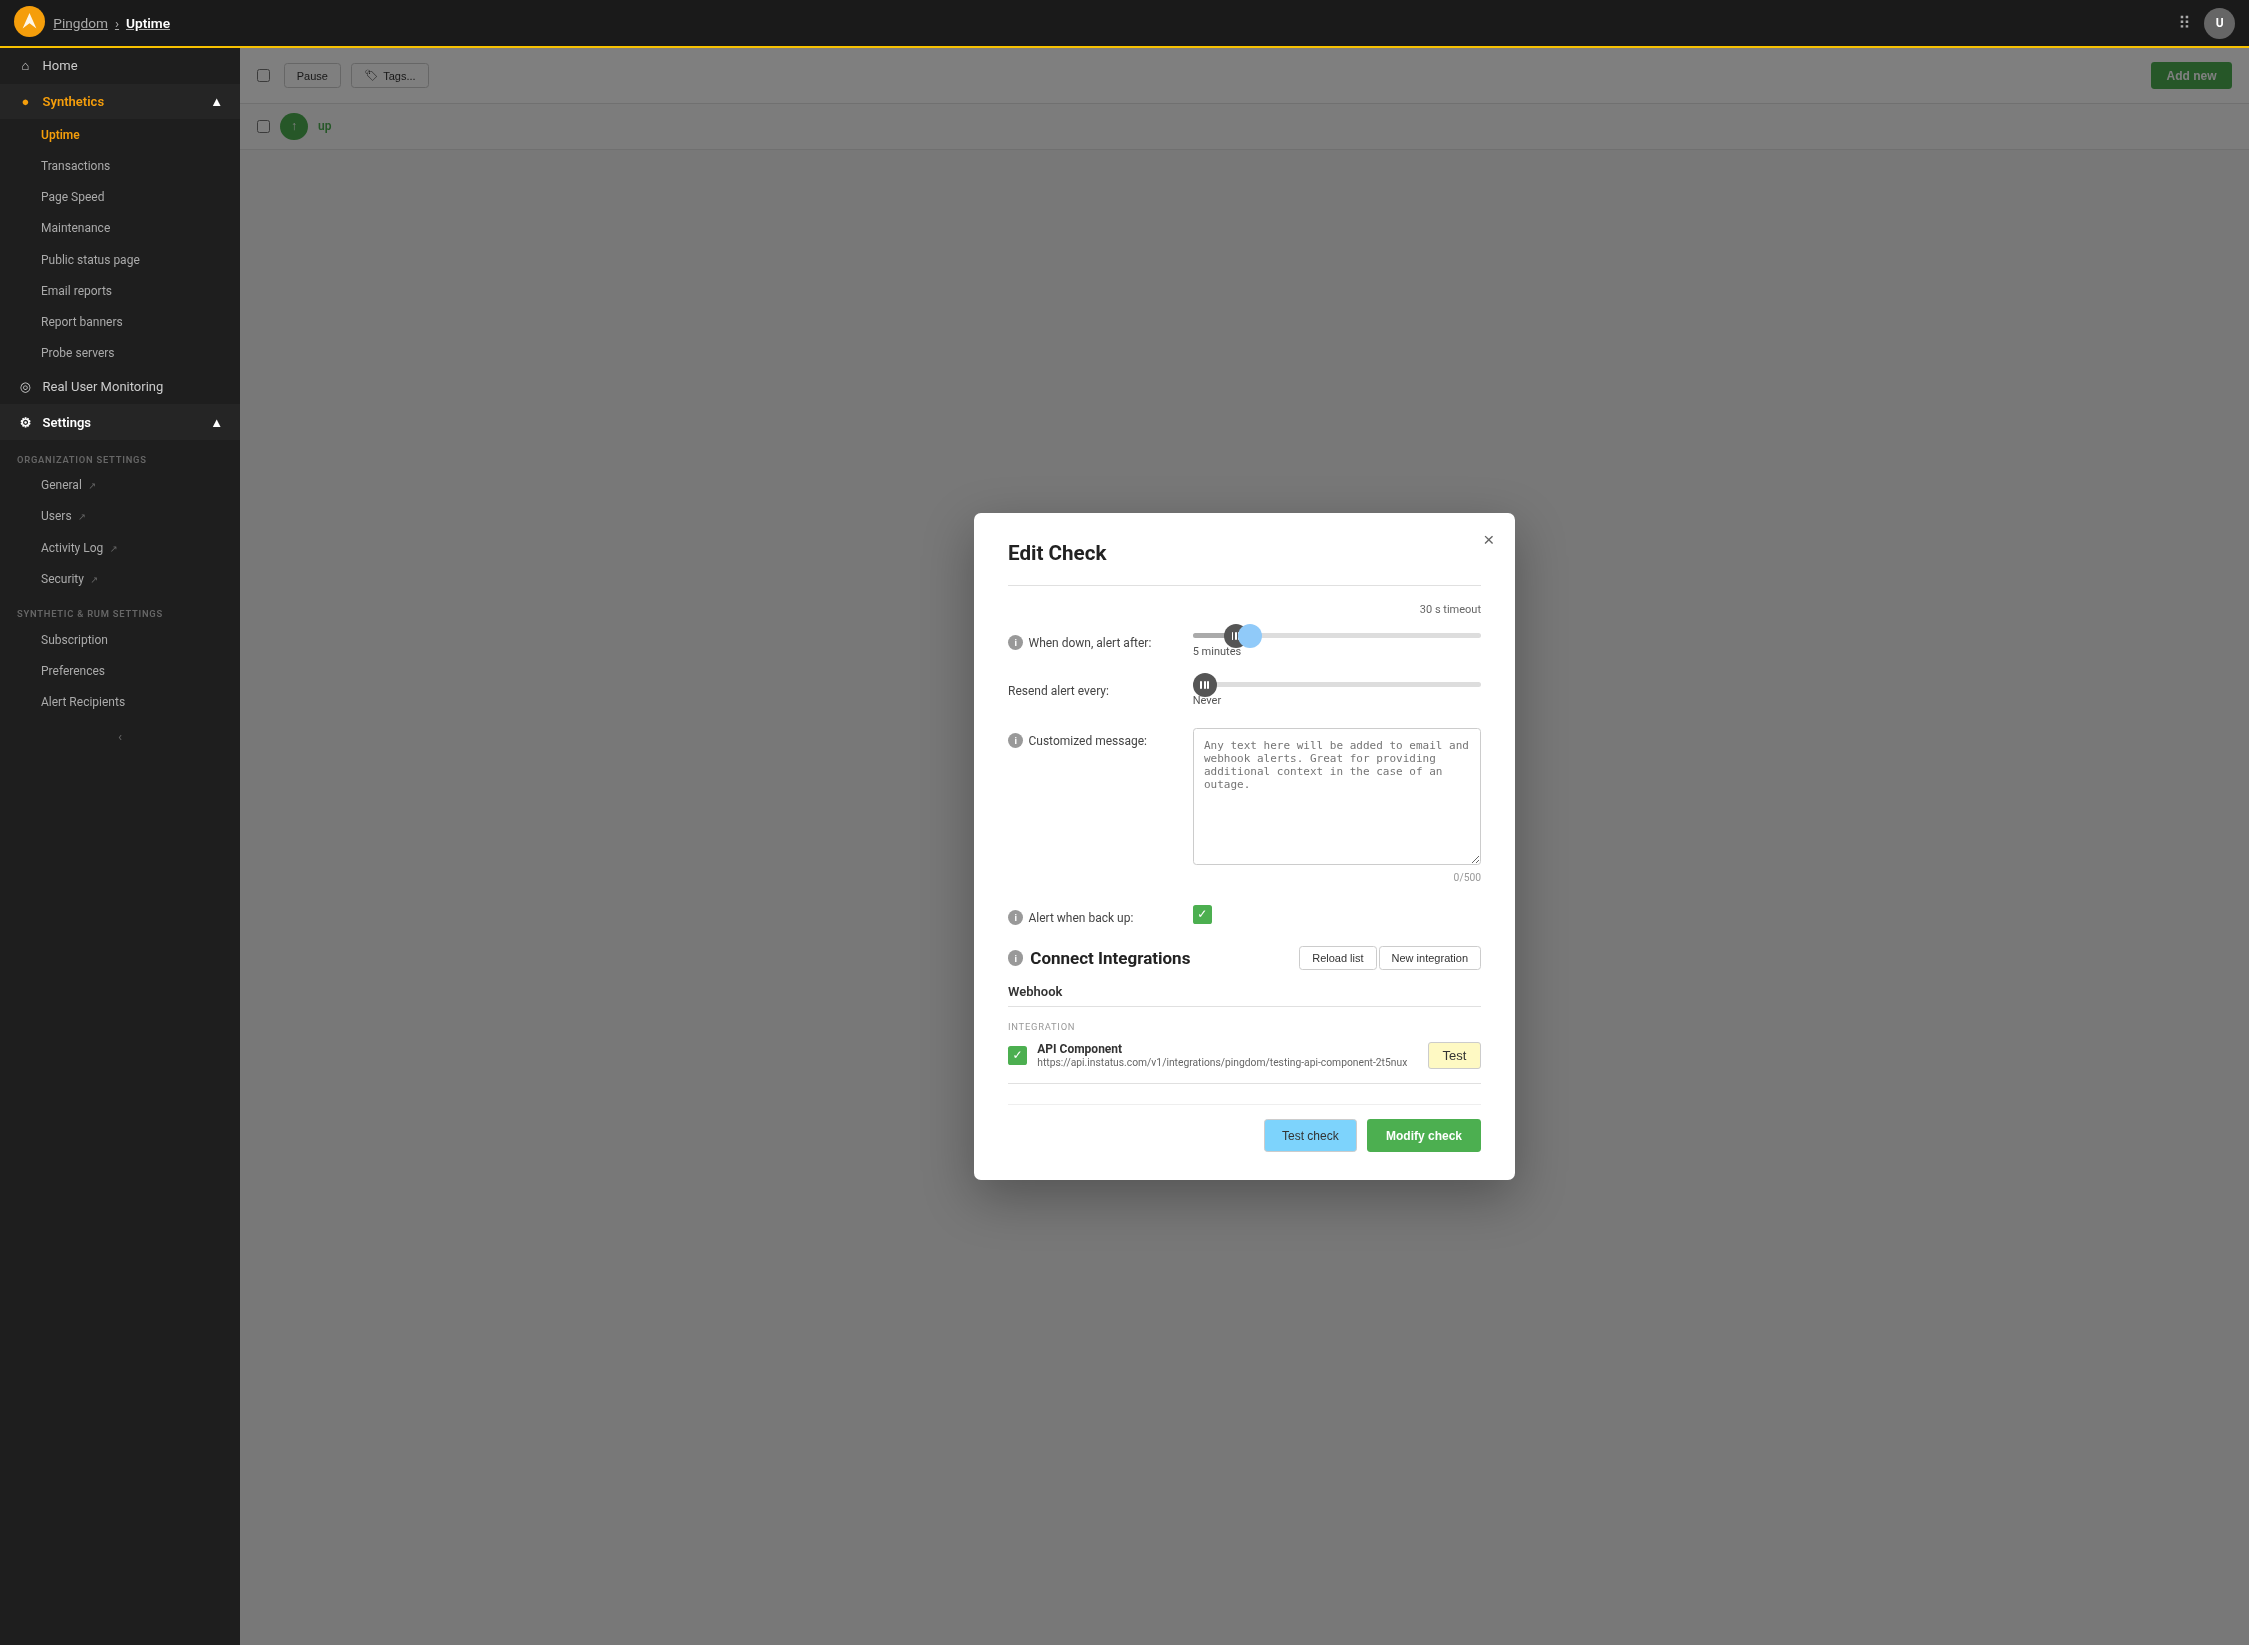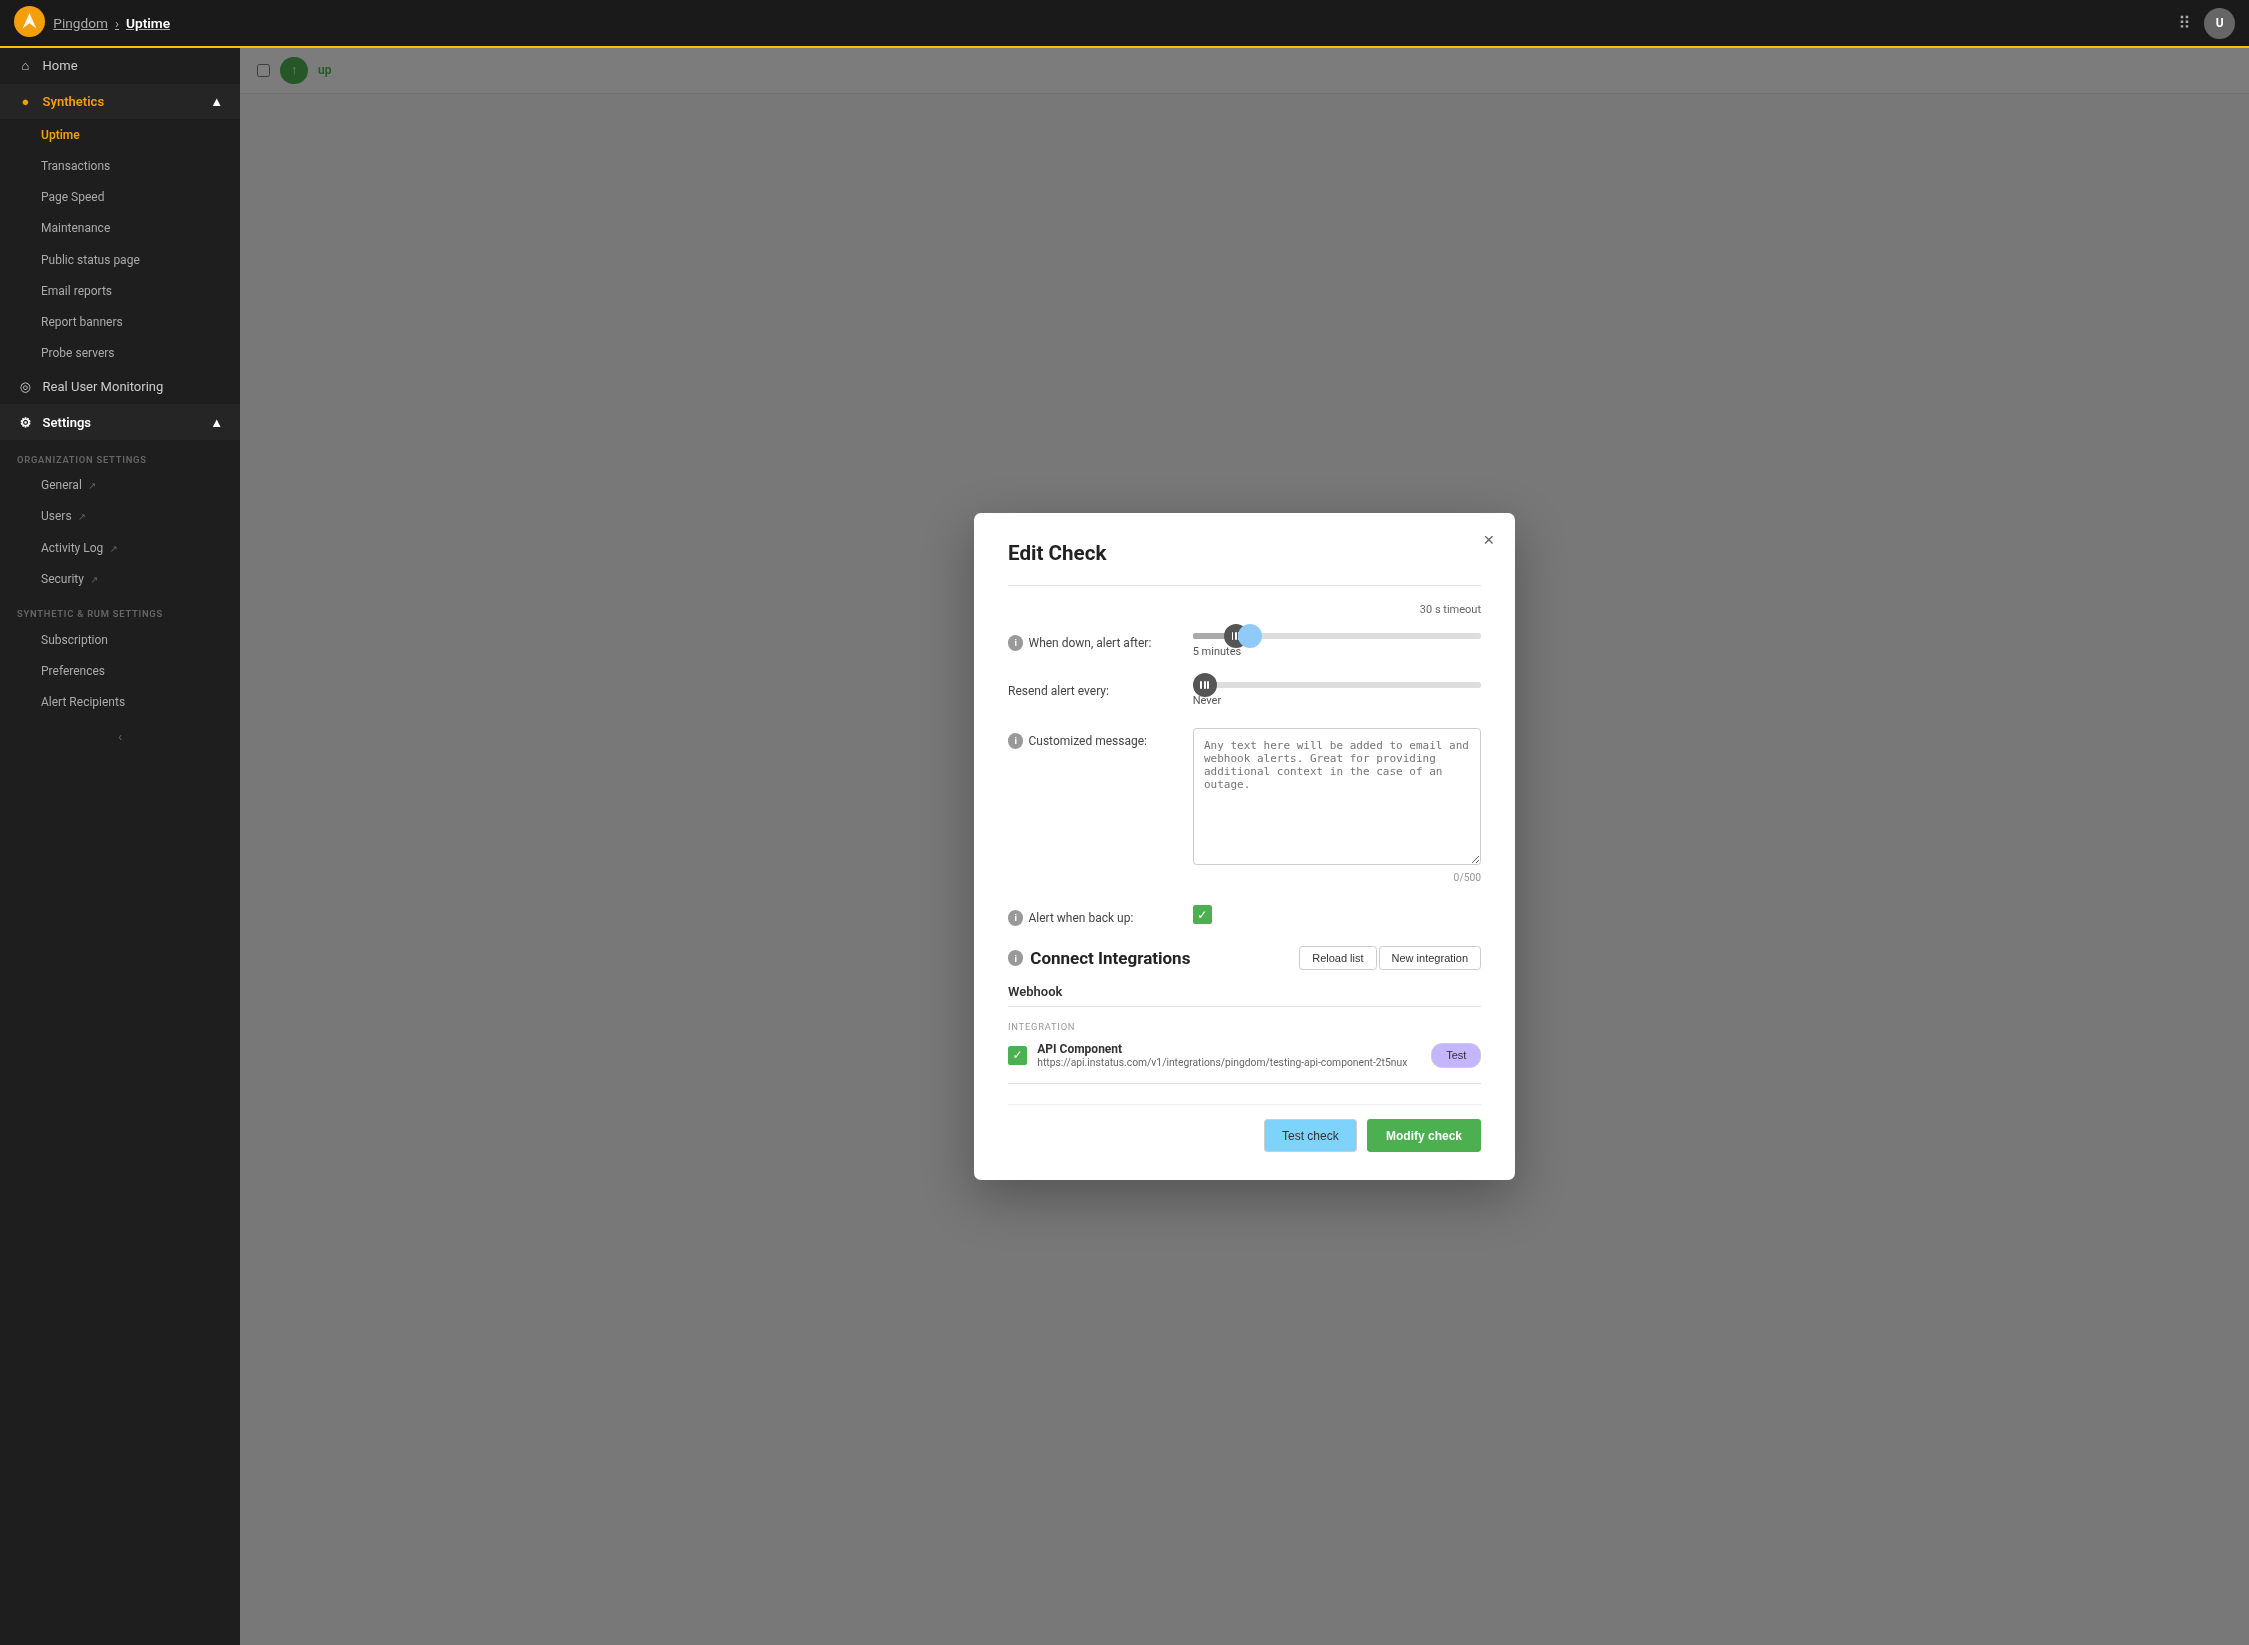--- a/index.html
+++ b/index.html
@@ -436,25 +436,25 @@
       font-size: 12px;
       font-weight: 700;
       color: #333;
     }
     .integration-url {
       font-size: 10.3px;
       color: #666;
     }
     .btn-test {
       border: 0.9px solid #ccc;
-      background: #c4b5fd;
+      background: #fef9c3;
       padding: 5.1px 13.7px;
-      border-radius: 11px;
-      cursor: pointer;
-      font-size: 11px;
+      border-radius: 3px;
+      cursor: pointer;
+      font-size: 13px;
       color: #333;
     }
 
     
     .modal-footer {
       display: flex;
       justify-content: flex-end;
       gap: 10.3px;
       margin-top: 20.6px;
       padding-top: 13.7px;
@@ -592,20 +592,30 @@
       <span>Preferences</span>
     </div>
     <div class="sidebar-sub-item">
       <span>Alert Recipients</span>
     </div>
 
     <div class="sidebar-collapse-btn">‹</div>
   </aside>
 
   <main class="main-content">
+    <div class="main-toolbar">
+      <input type="checkbox" style="margin-right: 3.4px;">
+      <button class="btn-outline">Pause</button>
+      <button class="tags-btn">
+        <span>🏷</span>
+        <span>Tags...</span>
+      </button>
+      <div style="flex:1;"></div>
+      <button class="btn-green">Add new</button>
+    </div>
 
     <div class="main-row">
       <input type="checkbox" style="">
       <div class="status-badge-up">↑</div>
       <span class="status-text-up">up</span>
     </div>
 
     <div class="modal-overlay">
       <div class="modal">
         <h2 class="modal-title">Edit Check</h2>

